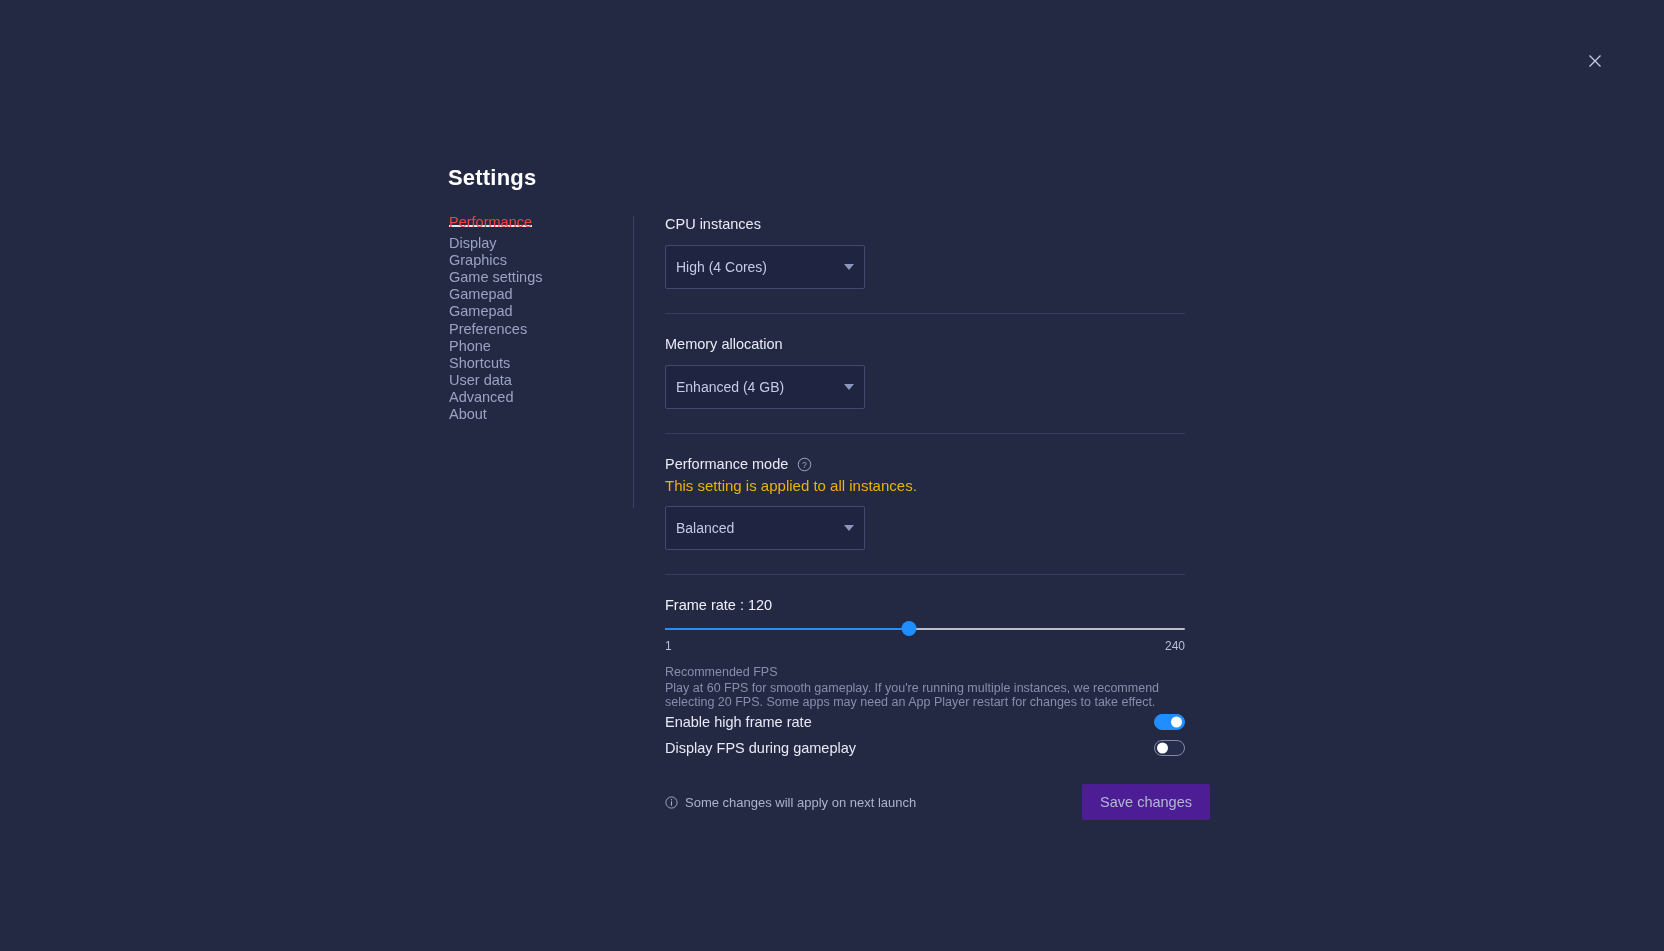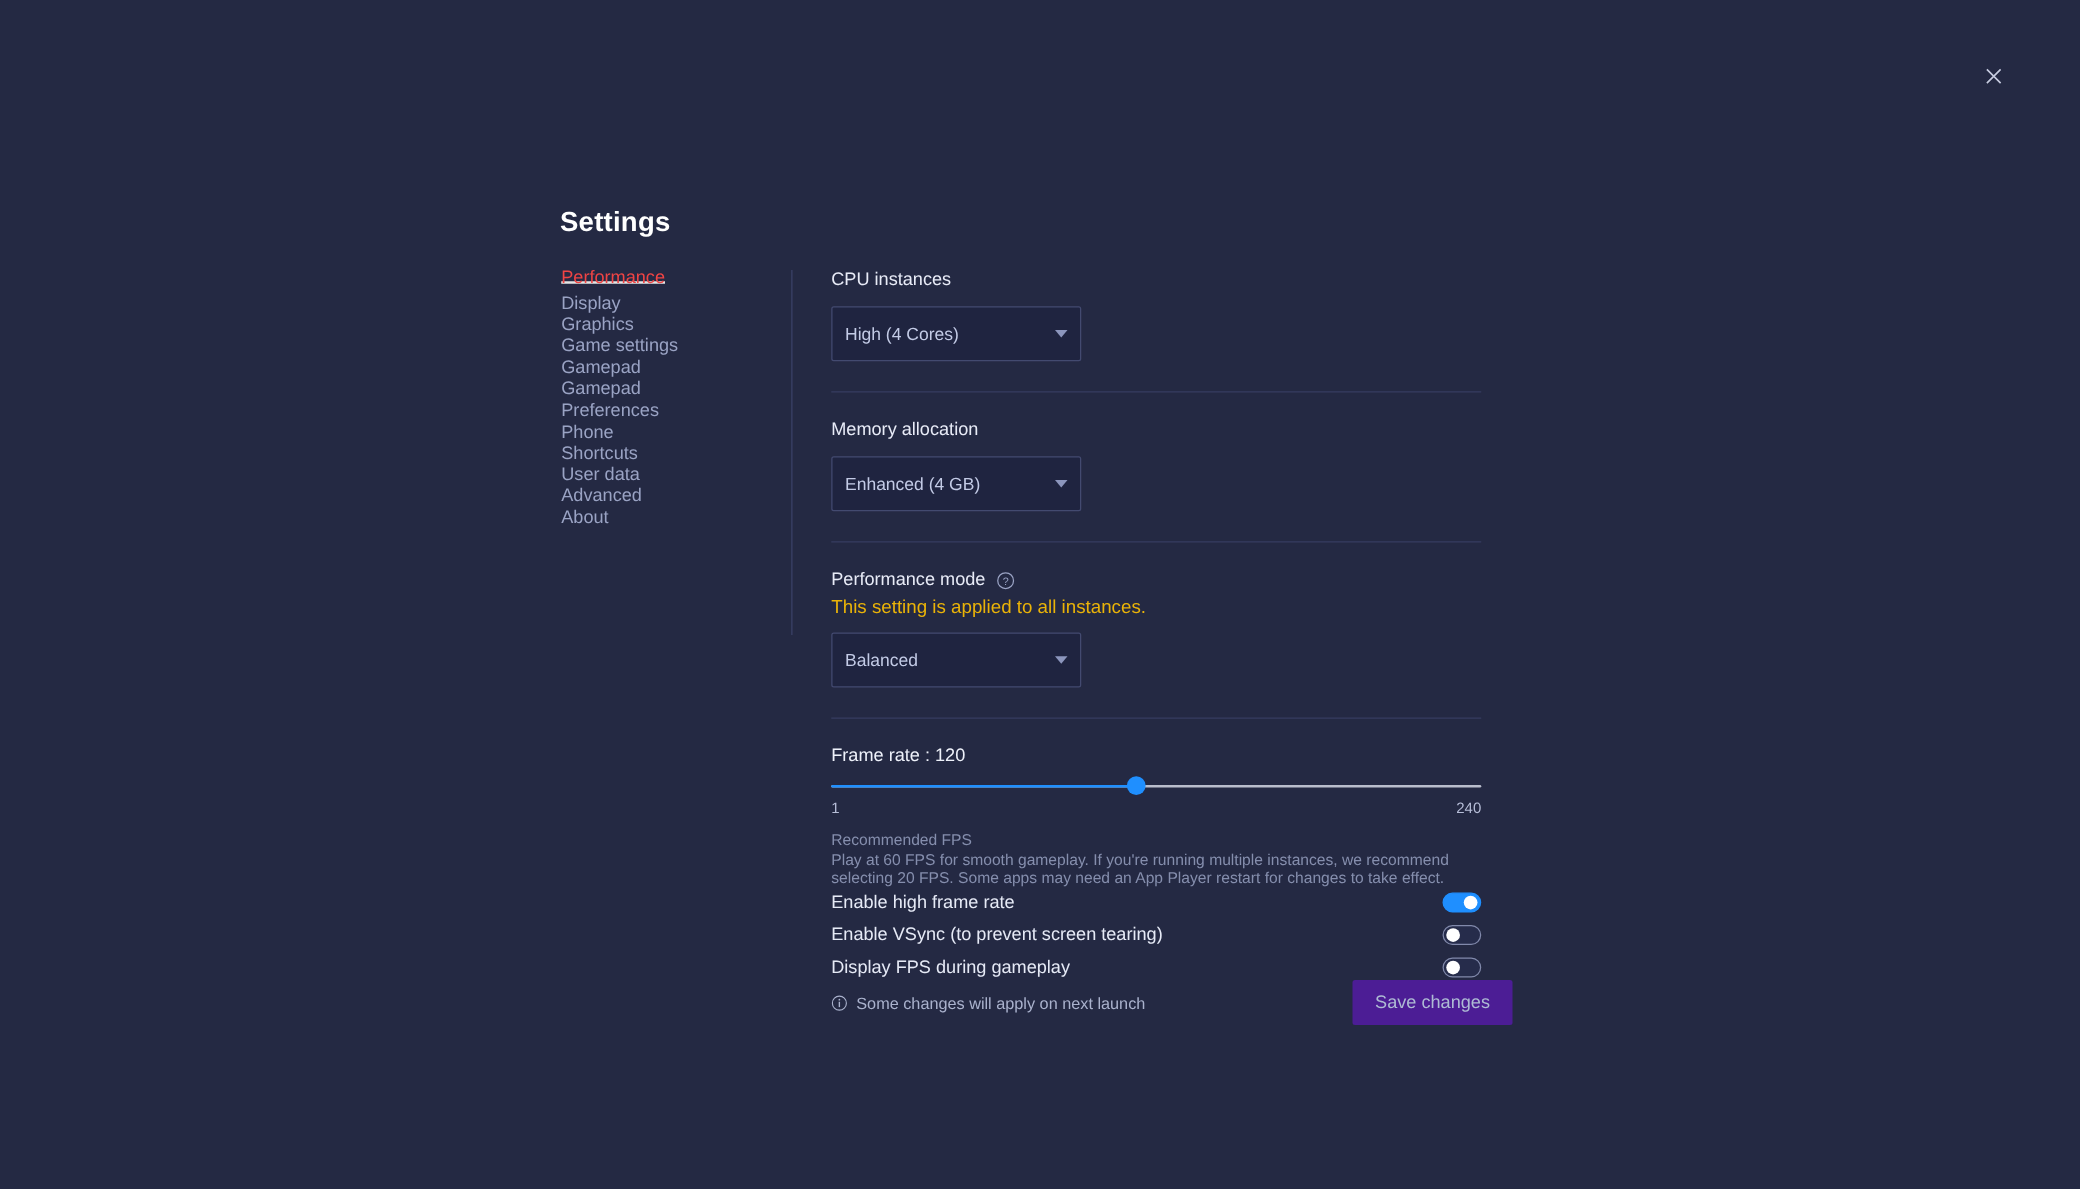--- a/index.html
+++ b/index.html
@@ -348,26 +348,20 @@
     <div class="note-title">Recommended FPS</div>
     <div class="note-body">Play at 60 FPS for smooth gameplay. If you're running multiple instances, we recommend selecting 20 FPS. Some apps may need an App Player restart for changes to take effect.</div>
 
     <div class="toggle-row">
       <span class="toggle-label">Enable high frame rate</span>
       <span class="toggle on">
           <span class="knob"></span>
         </span>
     </div>
     <div class="toggle-row">
-      <span class="toggle-label">Enable VSync (to prevent screen tearing)</span>
-      <span class="toggle off">
-          <span class="knob"></span>
-        </span>
-    </div>
-    <div class="toggle-row">
       <span class="toggle-label">Display FPS during gameplay</span>
       <span class="toggle off">
           <span class="knob"></span>
         </span>
     </div>
 
   </div>
 
   <div class="footer">
     <div class="footer-note">

